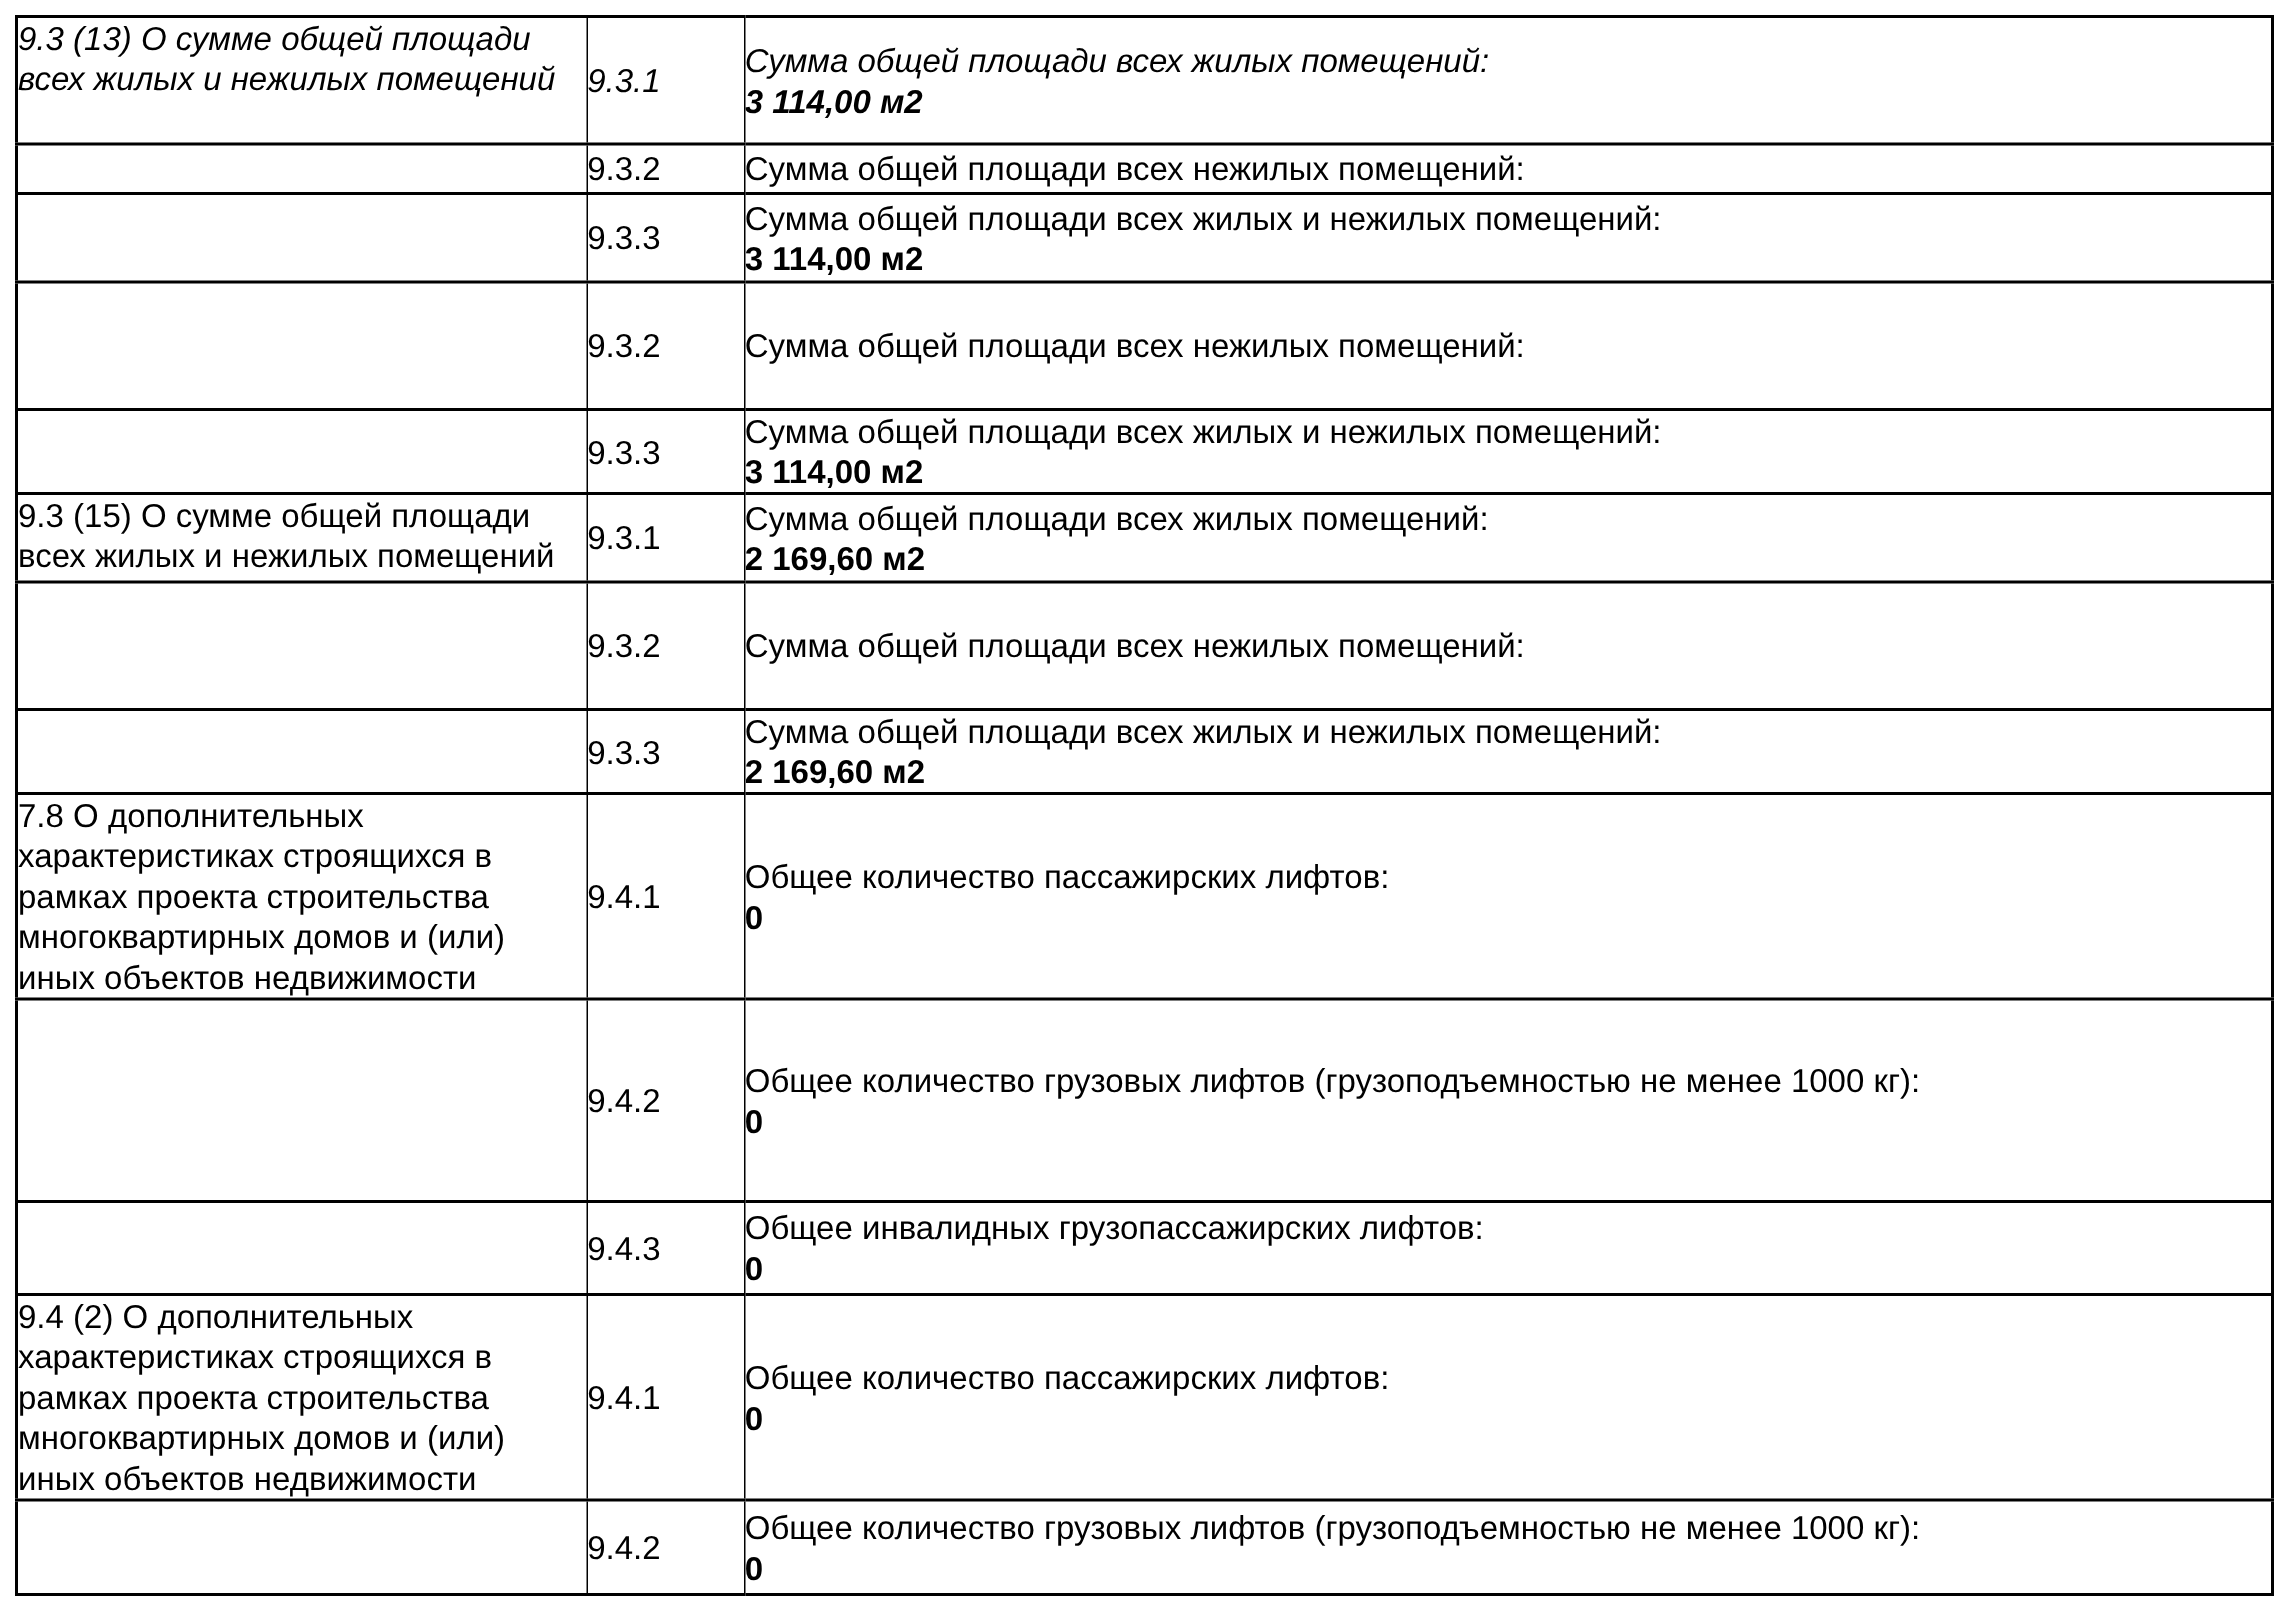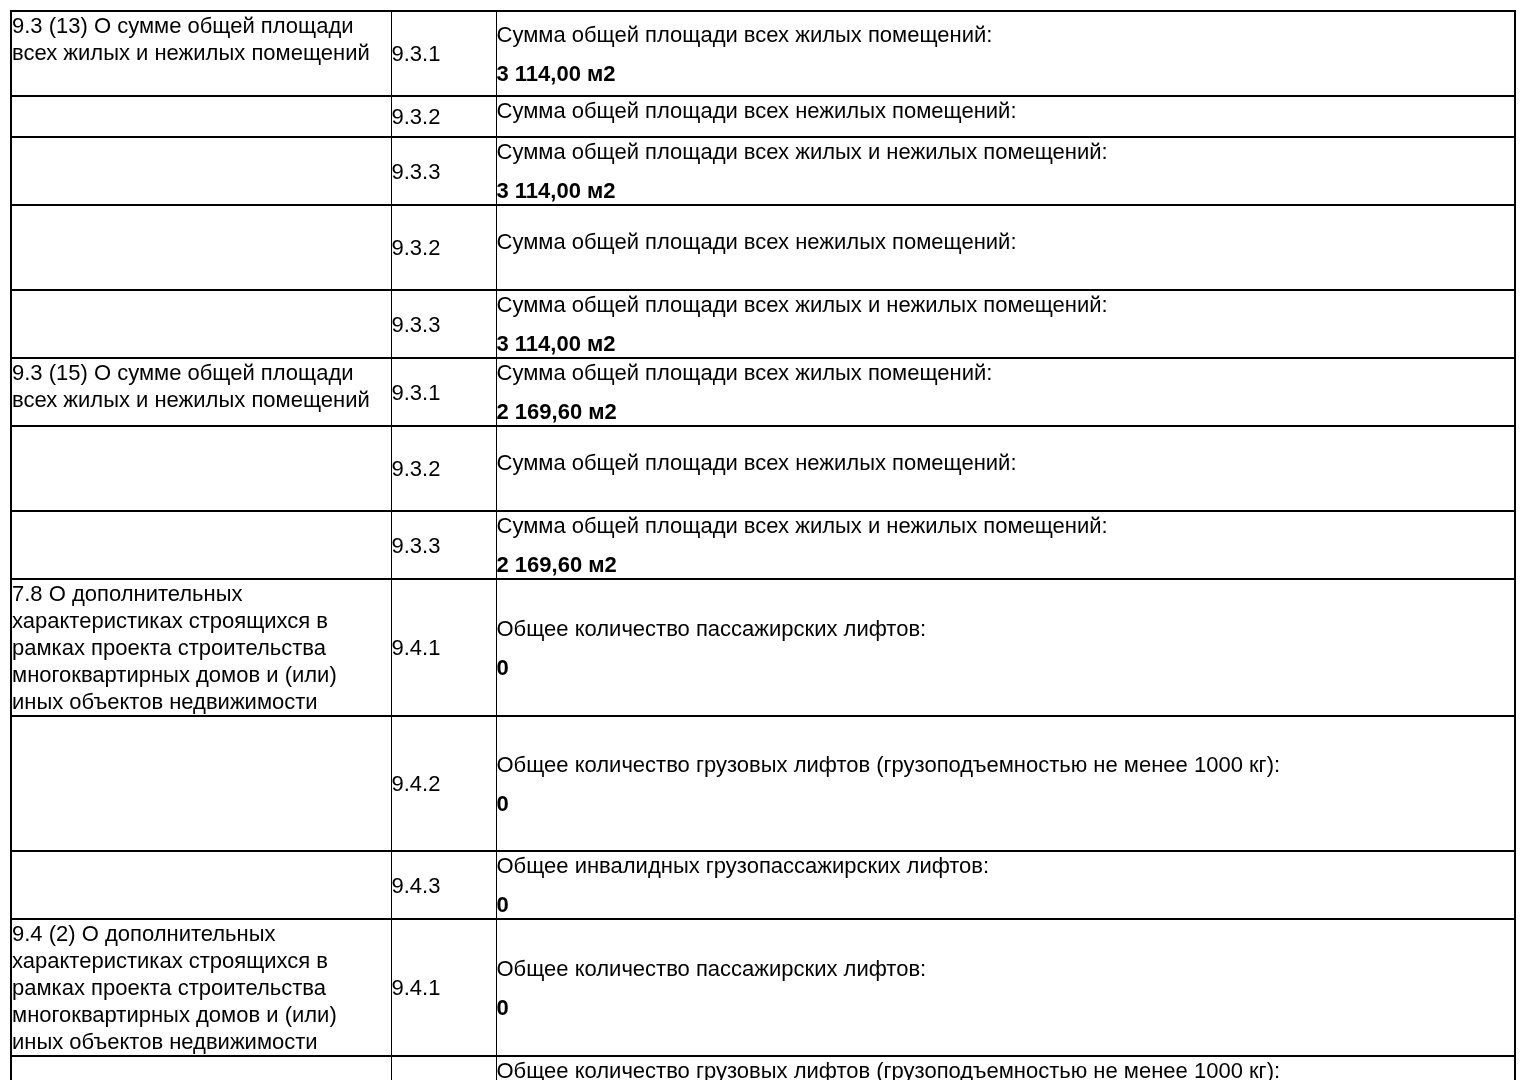--- a/index.html
+++ b/index.html
@@ -41,24 +41,23 @@
   td.c-code {
     vertical-align: middle;
     padding: 0 2px 0 3px;
   }
   td.c-value {
     vertical-align: middle;
     padding: 0 4px 0 3px;
   }
   .field-value {
     font-weight: bold;
-    margin-top: 12px;
   }
   
-  tbody tr:nth-child(1)  { height: 85px; }
+  tbody tr:nth-child(1)  { height: 85px; font-style: italic; }
   tbody tr:nth-child(2)  { height: 33px; }
   tbody tr:nth-child(3)  { height: 59px; }
   tbody tr:nth-child(4)  { height: 85px; }
   tbody tr:nth-child(5)  { height: 30px; }
   tbody tr:nth-child(6)  { height: 59px; }
   tbody tr:nth-child(7)  { height: 85px; }
   tbody tr:nth-child(8)  { height: 32px; }
   tbody tr:nth-child(9)  { height: 59px; }
   tbody tr:nth-child(10) { height: 135px; }
   tbody tr:nth-child(11) { height: 62px; }

